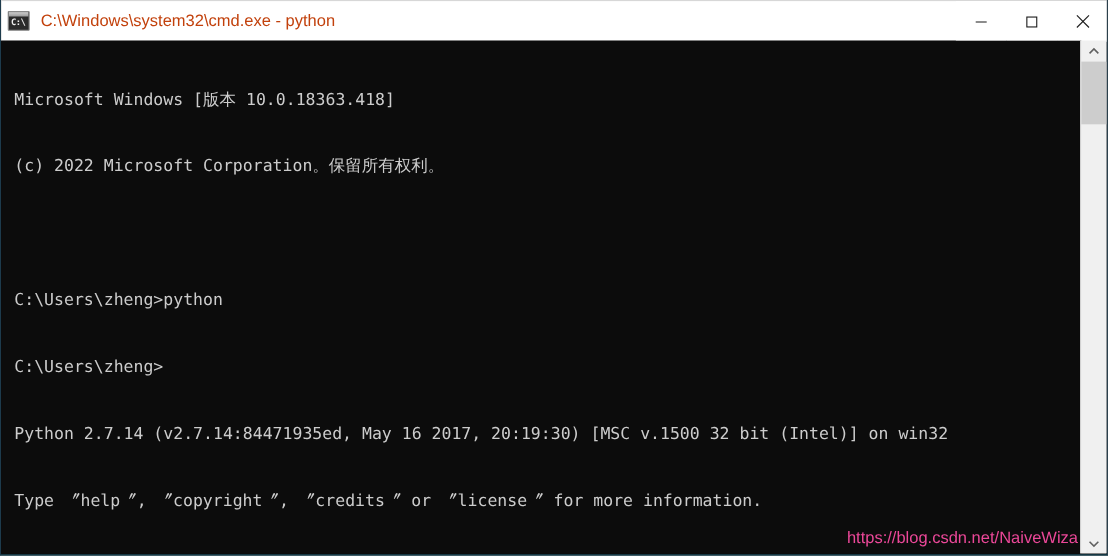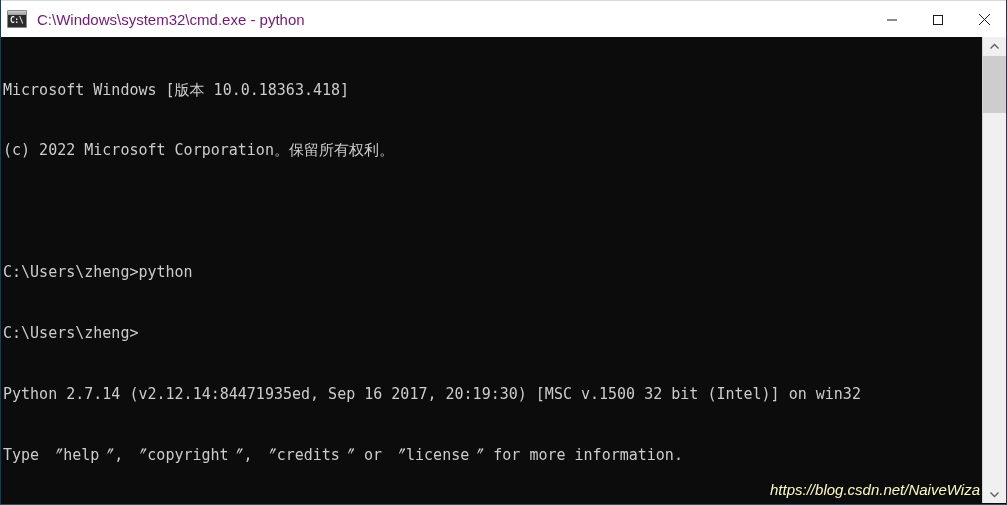--- a/index.html
+++ b/index.html
@@ -72,21 +72,21 @@
     font-family: "DejaVu Sans Mono", monospace;
     font-size: 8px;
     line-height: 11px;
     color: #f0f0f0;
     letter-spacing: -0.5px;
     font-weight: bold;
   }
   #title-text {
     font-family: "Liberation Sans", sans-serif;
     font-size: 15px;
-    color: #701a75;
+    color: #c2410c;
     margin-left: 10px;
     white-space: nowrap;
     overflow: hidden;
     text-overflow: ellipsis;
   }
   #window-controls {
     display: flex;
     height: 100%;
     flex: 0 0 auto;
   }
@@ -103,44 +103,43 @@
 
   
   #console {
     position: absolute;
     left: 0;
     top: 37px;
     width: 982px;
     height: 466px;
     background: #0c0c0c;
     overflow: hidden;
-    padding: 2px 0 0 2px;
+    padding: 2px 0 0 12px;
     box-sizing: border-box;
   }
   #console-lines {
     font-family: "DejaVu Sans Mono", "Liberation Mono", monospace;
     font-size: 15px;
     line-height: 20.3px;
     color: #cccccc;
     white-space: pre;
     letter-spacing: 0px;
   }
   .line { height: 20.3px; }
   .line.blank { color: transparent; }
 
   
   #watermark {
     position: absolute;
     right: 26px;
     bottom: 6px;
     font-family: "Liberation Sans", sans-serif;
     font-size: 15px;
-    color: #fef9c3;
+    color: #ec4899;
     white-space: nowrap;
-    font-style: italic;
   }
 
   
   #scrollbar {
     position: absolute;
     right: 0;
     top: 37px;
     width: 24px;
     height: 466px;
     background: #f0f0f0;
@@ -209,21 +208,21 @@
     </div>
   </div>
 
   <div id="console">
     <div id="console-lines">
       <div class="line">Microsoft Windows [版本 10.0.18363.418]</div>
       <div class="line">(c) 2022 Microsoft Corporation。保留所有权利。</div>
       <div class="line blank"></div>
       <div class="line">C:\Users\zheng&gt;python</div>
       <div class="line">C:\Users\zheng&gt;</div>
-      <div class="line">Python 2.7.14 (v2.12.14:84471935ed, Sep 16 2017, 20:19:30) [MSC v.1500 32 bit (Intel)] on win32</div>
+      <div class="line">Python 2.7.14 (v2.7.14:84471935ed, May 16 2017, 20:19:30) [MSC v.1500 32 bit (Intel)] on win32</div>
       <div class="line">Type 〞help〞, 〞copyright〞, 〞credits〞 or 〞license〞 for more information.</div>
       
     </div>
   </div>
 
   <div id="watermark">https://blog.csdn.net/NaiveWiza</div>
 
   <div id="scrollbar">
     <div class="sb-arrow" id="sb-up">
       <svg width="11" height="8" viewBox="0 0 11 8" aria-hidden="true">

